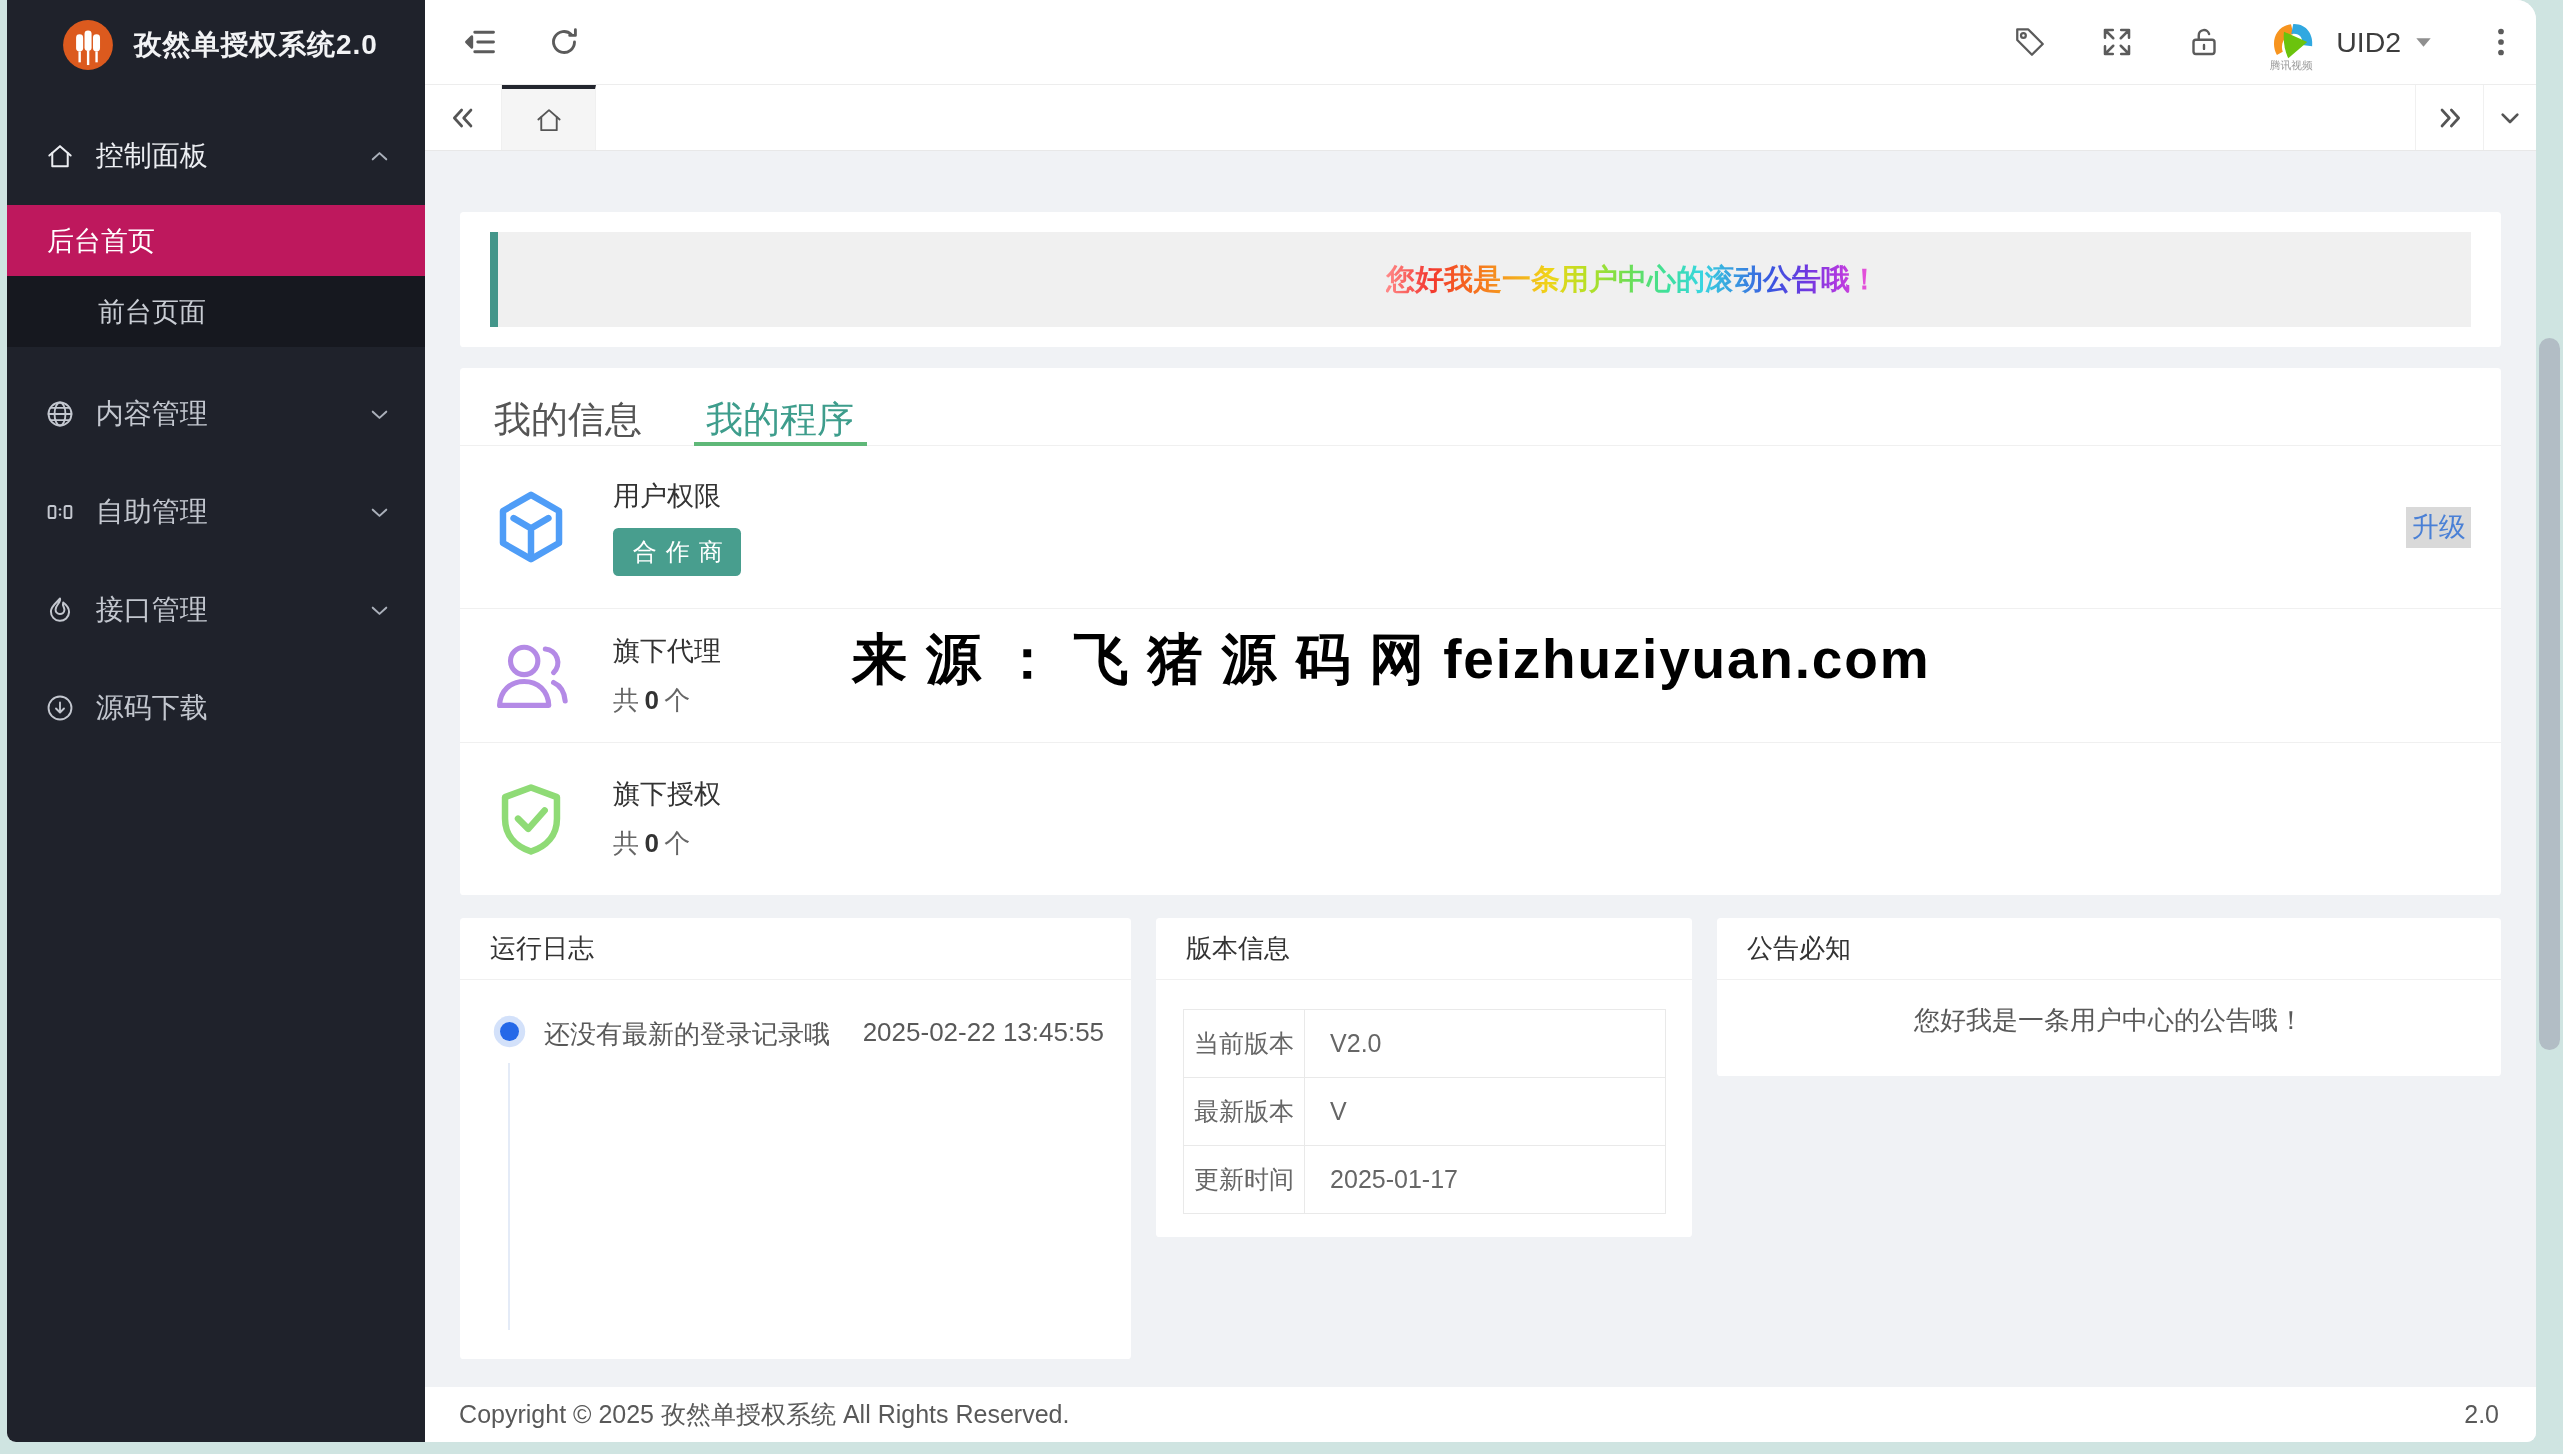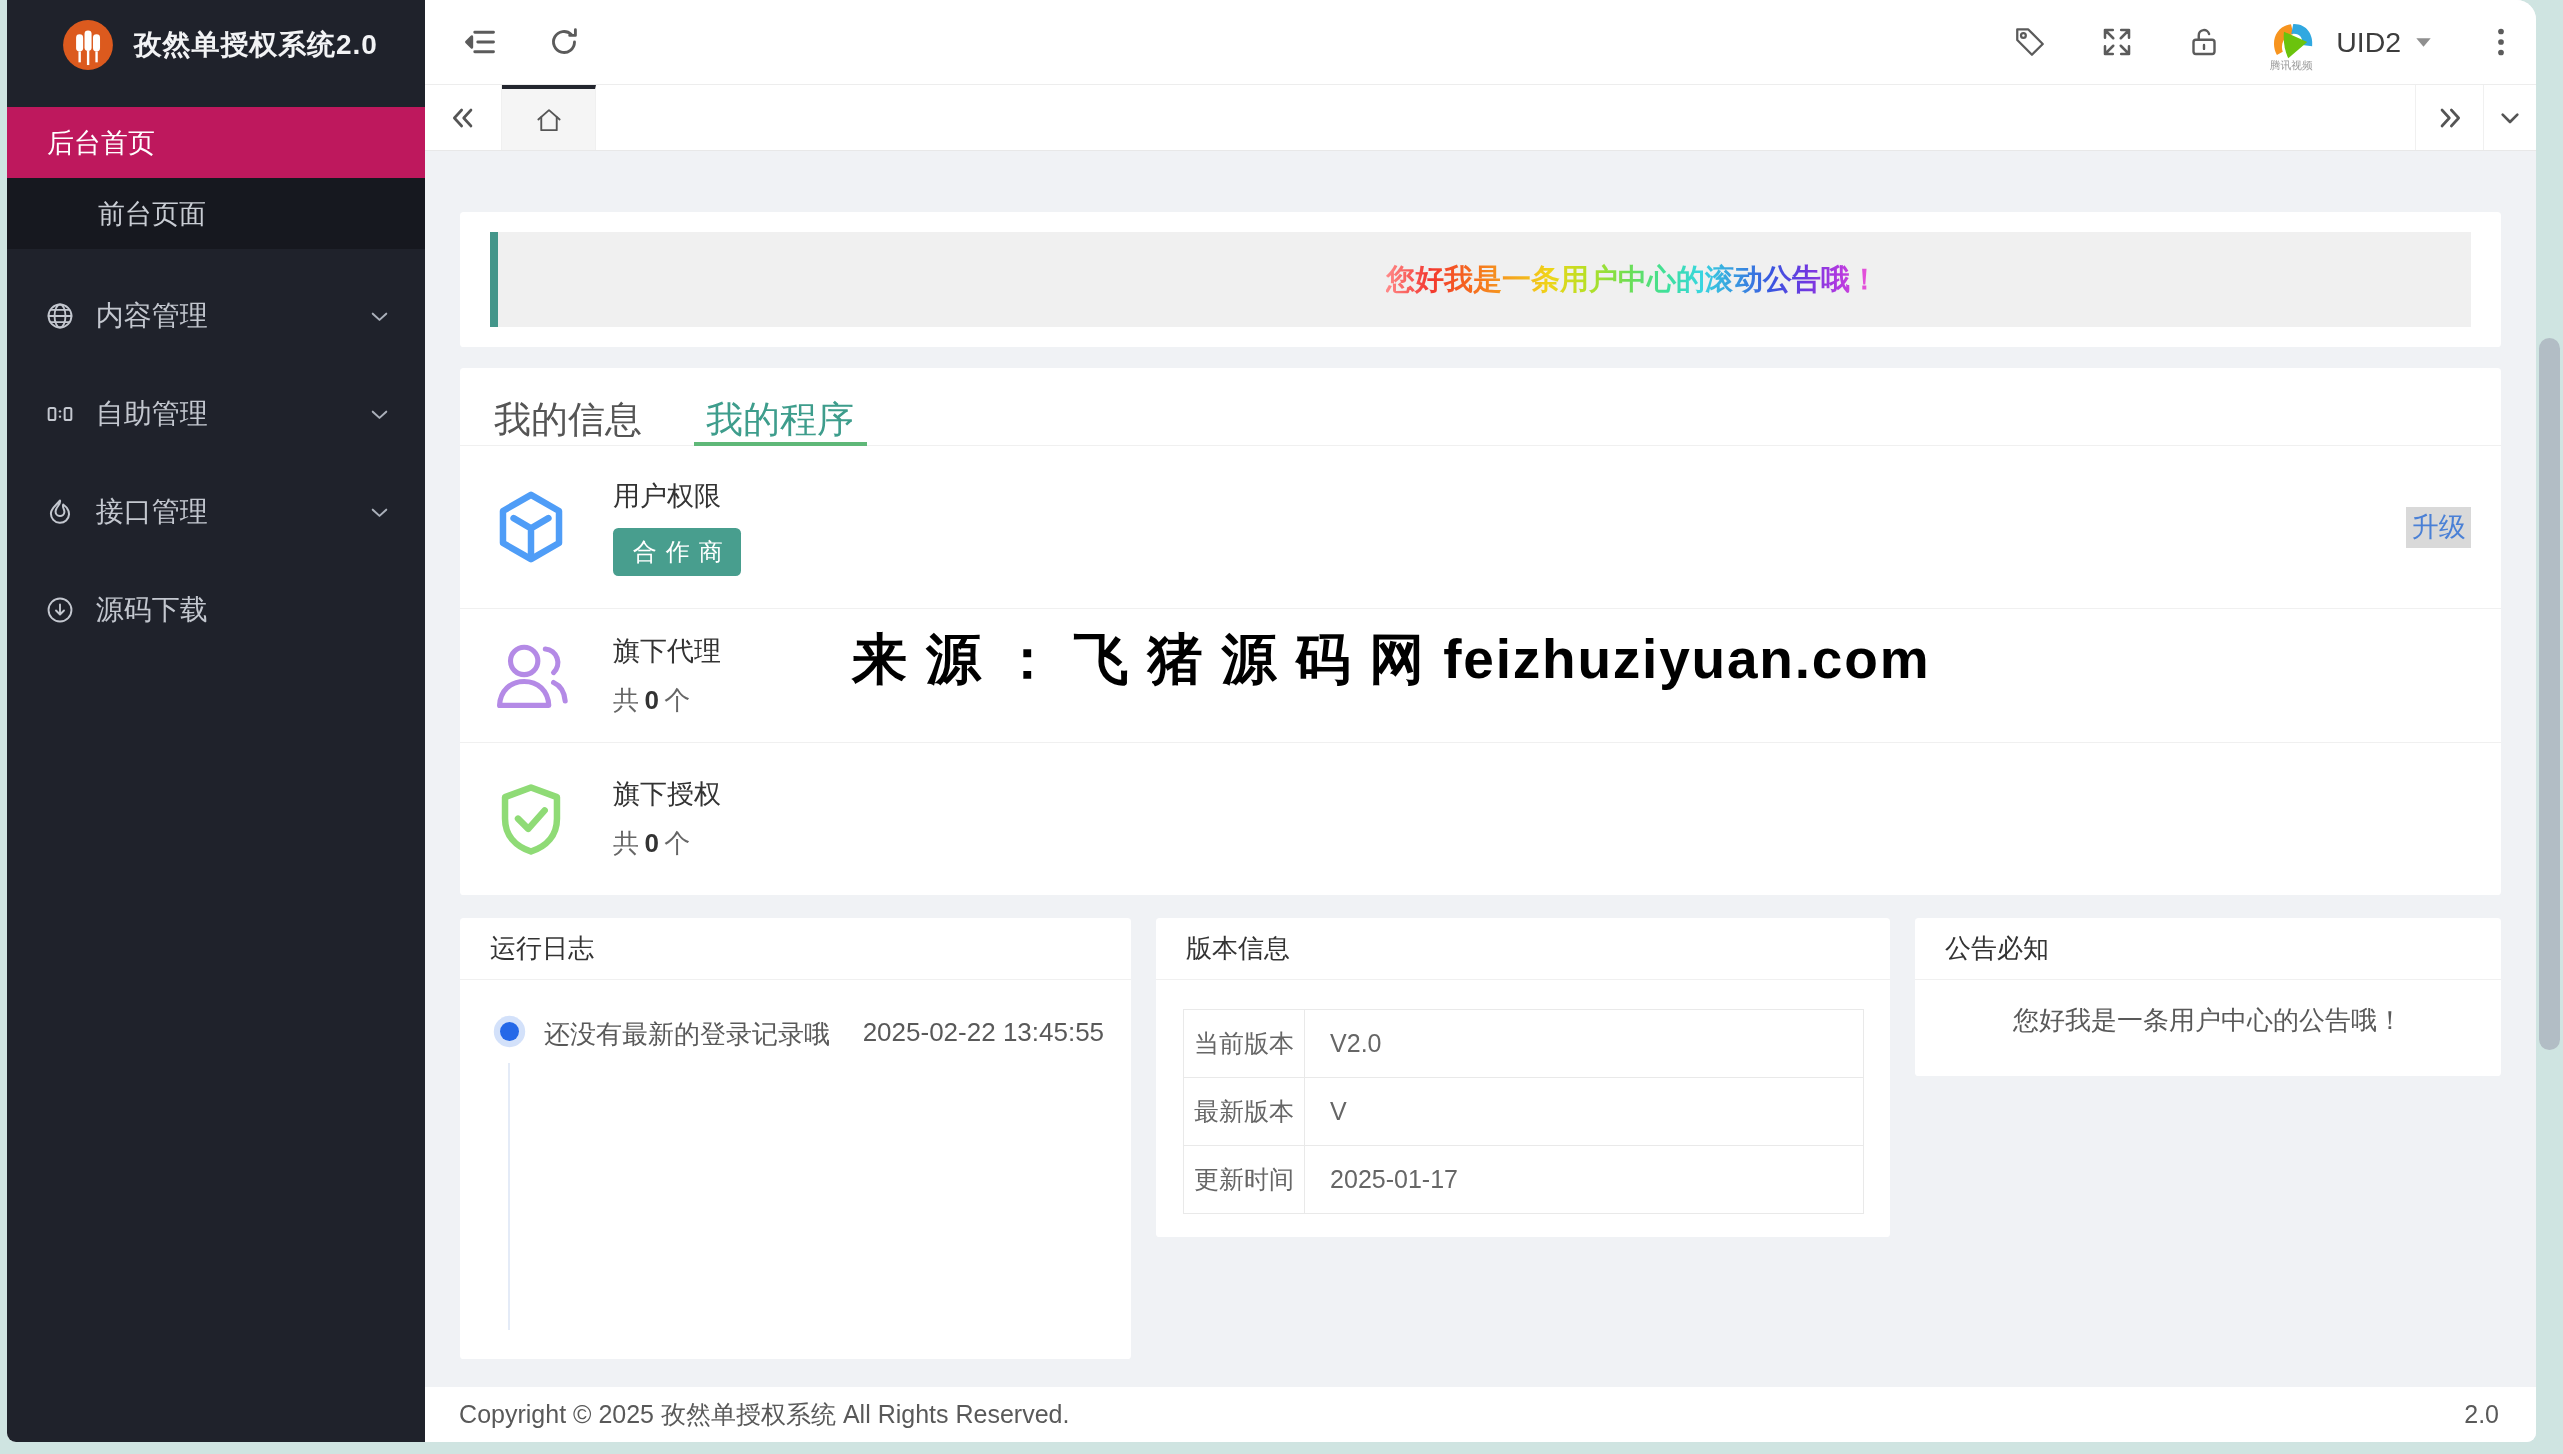--- a/index.html
+++ b/index.html
@@ -81,21 +81,21 @@
   
   .bottom-row { display:flex; gap:25px; align-items:flex-start; }
   .card-head { height:62px; display:flex; align-items:center; padding:0 30px; font-size:26px; color:#333; border-bottom:0.9px solid #f0f0f0; }
   .log-card { width:671px; height:441px; }
   .log-body { padding:37px 27px 0; position:relative; height:calc(100% - 62px); }
   .log-item { position:relative; padding-left:57px; display:flex; align-items:flex-start; }
   .tl-dot { position:absolute; left:12.5px; top:4.4px; width:19.6px; height:19.6px; border-radius:50%; background:#2468e8; box-shadow:0 0 0 6.2px rgba(36,104,232,.2); }
   .tl-line { position:absolute; left:20.5px; top:46px; width:2.7px; height:267px; background:#e4ebf7; }
   .log-text { flex:1; font-size:26px; color:#595959; }
   .log-time { font-size:26px; color:#595959; white-space:nowrap; }
-  .version-card { width:734px; height:319px; }
+  .version-card { width:536px; height:319px; }
   .v-table { border-collapse:collapse; margin:28.5px 27px 0; width:calc(100% - 53px); }
   .v-table td { border:0.9px solid #e9e9e9; height:68px; font-size:25px; color:#666; }
   .v-table td.lbl { width:121px; text-align:center; }
   .v-table td.val { padding-left:25px; }
   .notice-card { flex:1; height:158px;text-align:center; }
   .notice-body { padding:23px 30px; font-size:26px; color:#595959; }
   
   .footer { height:55px; background:#fff; display:flex; align-items:center; padding:0 37px 0 34px; font-size:25px; color:#595959; }
   .footer-version { margin-left:auto; }
   
@@ -122,20 +122,30 @@
         <rect x="28.6" y="14" width="6.5" height="16" rx="3.2" fill="#fff"></rect>
         <rect x="15.2" y="30" width="2.2" height="10" fill="#fff"></rect>
         <rect x="23" y="29.5" width="2.2" height="13" fill="#fff"></rect>
         <rect x="30.8" y="30" width="2.2" height="10" fill="#fff"></rect>
       </svg>
       <div class="logo-title">孜然单授权系统2.0</div>
     </div>
 
     <nav class="nav">
 
+      <div class="nav-item">
+        <svg class="nav-icon" viewBox="0 0 24 24" fill="none" stroke="currentColor" stroke-width="1.5" stroke-linecap="round" stroke-linejoin="round">
+          <path d="M4 11.6 12 4.6 20 11.6"></path>
+            <path d="M6.2 9.8V19.6H17.8V9.8"></path>
+        </svg>
+        <span class="nav-label">控制面板</span>
+        <svg class="nav-caret" viewBox="0 0 24 24" fill="none" stroke="currentColor" stroke-width="1.8" stroke-linecap="round" stroke-linejoin="round">
+          <path d="M6 14.5 12 9 18 14.5"></path>
+        </svg>
+      </div>
       <div class="submenu">
         <div class="submenu-item active">
           <span>后台首页</span>
         </div>
         <div class="submenu-item">
           <span>前台页面</span>
         </div>
       </div>
 
       <div class="nav-item dim">

